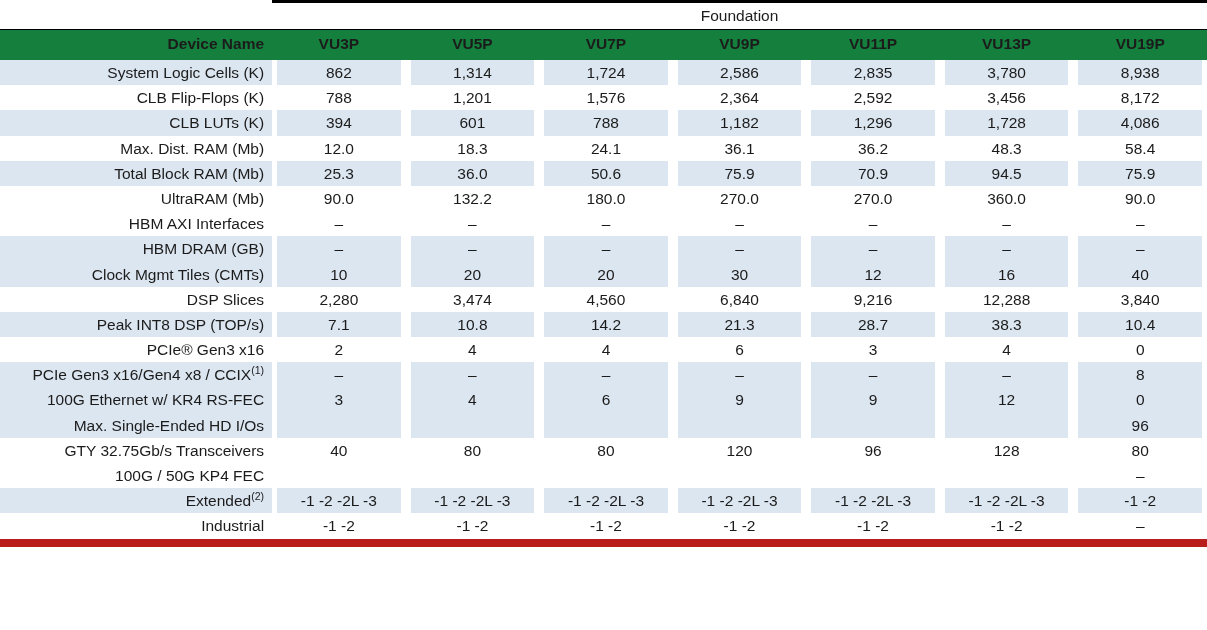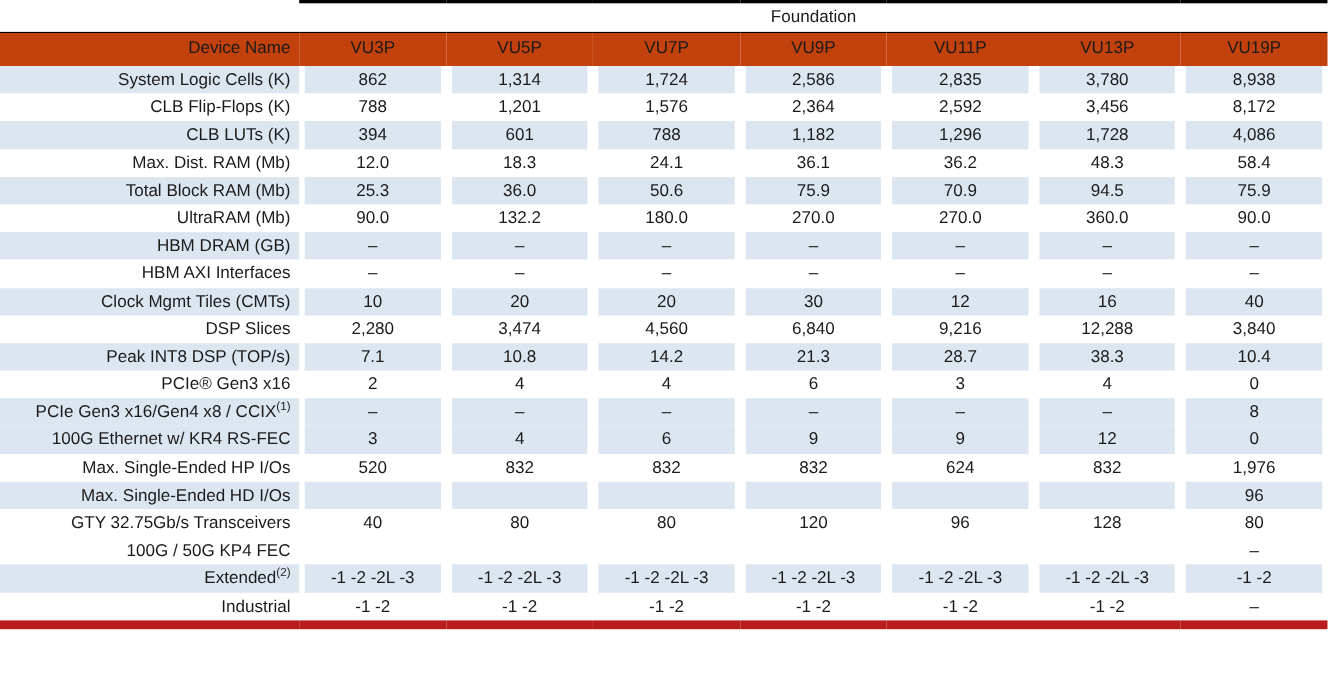--- a/index.html
+++ b/index.html
@@ -48,22 +48,23 @@
     color: #1b1b1b;
     border-top: 3px solid #000000;
     background: #ffffff;
     padding-bottom: 2px;
   }
 
   tr.col-header-row td {
     height: 28px;
     padding: 0 8px 2px 8px;
     vertical-align: middle;
-    background: #c2410c;
+    background: #15803d;
     border-top: 1.5px solid #000000;
+    font-weight: bold;
   }
   td.device-name-cell {
     text-align: right;
     border-top: none;
     padding-right: 8px;
   }
   td.col-header-cell {
     text-align: center;
   }
 
@@ -293,20 +294,46 @@
           <td class="row-value">
             <span class="cellbox">270.0</span>
           </td>
           <td class="row-value">
             <span class="cellbox">360.0</span>
           </td>
           <td class="row-value">
             <span class="cellbox">90.0</span>
           </td>
         </tr>
+        <tr class="data-row plain">
+          <td class="row-label">
+            <span class="cellbox">HBM AXI Interfaces</span>
+          </td>
+          <td class="row-value">
+            <span class="cellbox">–</span>
+          </td>
+          <td class="row-value">
+            <span class="cellbox">–</span>
+          </td>
+          <td class="row-value">
+            <span class="cellbox">–</span>
+          </td>
+          <td class="row-value">
+            <span class="cellbox">–</span>
+          </td>
+          <td class="row-value">
+            <span class="cellbox">–</span>
+          </td>
+          <td class="row-value">
+            <span class="cellbox">–</span>
+          </td>
+          <td class="row-value">
+            <span class="cellbox">–</span>
+          </td>
+        </tr>
         <tr class="data-row shade">
           <td class="row-label">
             <span class="cellbox">HBM DRAM (GB)</span>
           </td>
           <td class="row-value">
             <span class="cellbox">–</span>
           </td>
           <td class="row-value">
             <span class="cellbox">–</span>
           </td>
@@ -319,46 +346,20 @@
           <td class="row-value">
             <span class="cellbox">–</span>
           </td>
           <td class="row-value">
             <span class="cellbox">–</span>
           </td>
           <td class="row-value">
             <span class="cellbox">–</span>
           </td>
         </tr>
-        <tr class="data-row plain">
-          <td class="row-label">
-            <span class="cellbox">HBM AXI Interfaces</span>
-          </td>
-          <td class="row-value">
-            <span class="cellbox">–</span>
-          </td>
-          <td class="row-value">
-            <span class="cellbox">–</span>
-          </td>
-          <td class="row-value">
-            <span class="cellbox">–</span>
-          </td>
-          <td class="row-value">
-            <span class="cellbox">–</span>
-          </td>
-          <td class="row-value">
-            <span class="cellbox">–</span>
-          </td>
-          <td class="row-value">
-            <span class="cellbox">–</span>
-          </td>
-          <td class="row-value">
-            <span class="cellbox">–</span>
-          </td>
-        </tr>
         <tr class="data-row shade">
           <td class="row-label">
             <span class="cellbox">Clock Mgmt Tiles (CMTs)</span>
           </td>
           <td class="row-value">
             <span class="cellbox">10</span>
           </td>
           <td class="row-value">
             <span class="cellbox">20</span>
           </td>
@@ -499,46 +500,20 @@
             <span class="cellbox">9</span>
           </td>
           <td class="row-value">
             <span class="cellbox">9</span>
           </td>
           <td class="row-value">
             <span class="cellbox">12</span>
           </td>
           <td class="row-value">
             <span class="cellbox">0</span>
-          </td>
-        </tr>
-        <tr class="data-row plain">
-          <td class="row-label">
-            <span class="cellbox">Max. Single-Ended HP I/Os</span>
-          </td>
-          <td class="row-value">
-            <span class="cellbox">520</span>
-          </td>
-          <td class="row-value">
-            <span class="cellbox">832</span>
-          </td>
-          <td class="row-value">
-            <span class="cellbox">832</span>
-          </td>
-          <td class="row-value">
-            <span class="cellbox">832</span>
-          </td>
-          <td class="row-value">
-            <span class="cellbox">624</span>
-          </td>
-          <td class="row-value">
-            <span class="cellbox">832</span>
-          </td>
-          <td class="row-value">
-            <span class="cellbox">1,976</span>
           </td>
         </tr>
         <tr class="data-row shade">
           <td class="row-label">
             <span class="cellbox">Max. Single-Ended HD I/Os</span>
           </td>
           <td class="row-value">
             <span class="cellbox"></span>
           </td>
           <td class="row-value">

